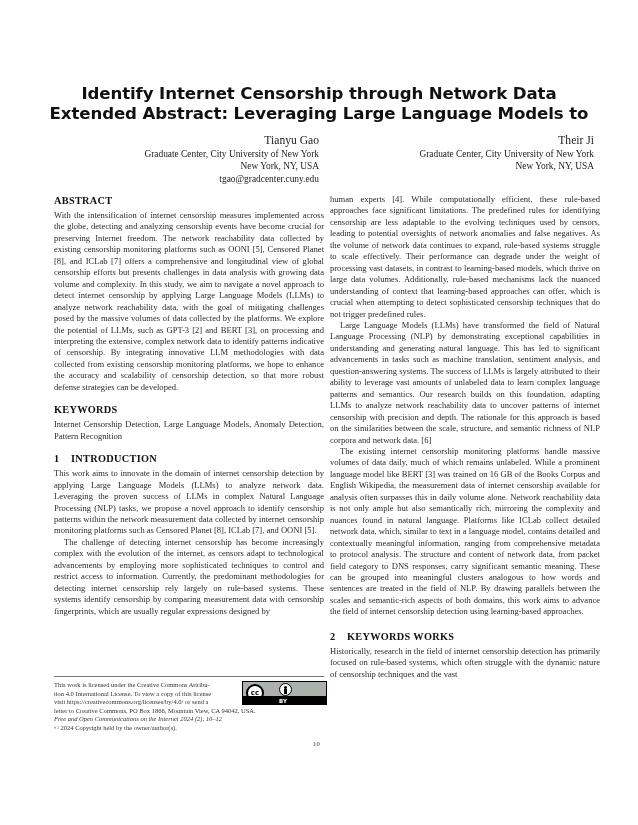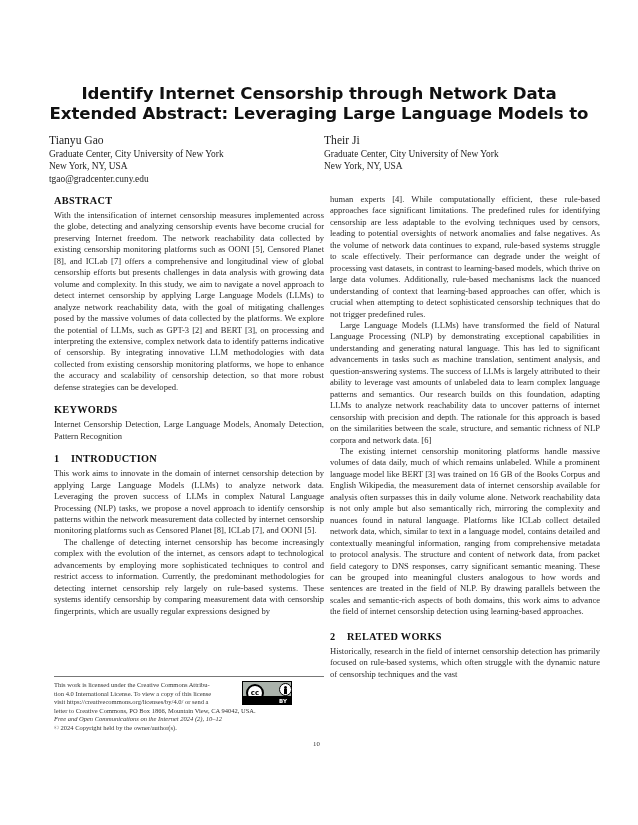--- a/index.html
+++ b/index.html
@@ -1,34 +1,34 @@
 <!DOCTYPE html>
 <html><head>
 <meta charset="utf-8">
 <style>
   html, body { margin: 0; padding: 0; background: #ffffff; }
   body { width: 638px; height: 825px; position: relative; overflow: hidden; color: #1a1a1a; font-family: "Liberation Serif", "DejaVu Serif", serif; }
   .title { position: absolute; left: 40px; top: 84px; width: 558px; text-align: center; font-family: "DejaVu Sans", "Liberation Sans", sans-serif; font-weight: bold; font-size: 16.6px; line-height: 20px; color: #111; letter-spacing: -0.1px; }
-  .author { position: absolute; top: 134px; width: 270px; text-align: left; font-size: 9.4px; line-height: 12.3px; color: #222; }
+  .author { position: absolute; top: 134px; width: 270px; text-align: right; font-size: 9.4px; line-height: 12.3px; color: #222; }
   .author .name { font-size: 11.6px; line-height: 14px; }
   .author.left { left: 49px; }
   .author.right { left: 324px; }
   .col { position: absolute; top: 194px; width: 270px; font-size: 8.55px; line-height: 11.45px; color: #2a2a2a; text-align: justify; }
   .col.left { left: 54px; }
   .col.right { left: 330px; top: 194px; }
   .col p { margin: 0; hyphens: auto; }
   .col p.indent { text-indent: 10px; }
   .h1 { font-family: "Liberation Serif", "DejaVu Serif", serif; font-weight: bold; font-size: 10.3px; letter-spacing: 0.3px; color: #111; margin: 0 0 3px 0; line-height: 13px; }
   .h1 .num { display: inline-block; width: 17px; }
   .fn-rule { position: absolute; left: 54px; top: 676px; width: 270px; height: 0; border-top: 0.8px solid #777; }
   .footnote { position: absolute; left: 54px; top: 681px; width: 270px; font-size: 6.5px; line-height: 8.6px; color: #333; }
   .footnote .lic { width: 180px; text-align: left; }
   .footnote .full { width: 270px; }
   .footnote .venue { font-style: italic; }
-  .cc-badge { position: absolute; left: 242px; top: 681px; width: 50px; height: 24px; background: #aab2ab; border: 1px solid #000; box-sizing: border-box; }
+  .cc-badge { position: absolute; left: 242px; top: 681px; width: 85px; height: 24px; background: #aab2ab; border: 1px solid #000; box-sizing: border-box; }
   .cc-badge .by-strip { position: absolute; left: 0; right: 0; bottom: 0; height: 8px; background: #000; }
   .cc-badge .cc { position: absolute; left: 3px; top: 2px; width: 18px; height: 18px; border-radius: 50%; background: #fff; border: 2px solid #000; box-sizing: border-box; font-family: "DejaVu Sans", sans-serif; font-weight: bold; font-size: 7px; line-height: 14px; text-align: center; color: #000; }
   .cc-badge .person { position: absolute; left: 36px; top: 1px; width: 13px; height: 13px; border-radius: 50%; background: #fff; border: 1.5px solid #000; box-sizing: border-box; }
   .cc-badge .person::before { content: ""; position: absolute; left: 3.5px; top: 1.5px; width: 3px; height: 3px; border-radius: 50%; background: #000; }
   .cc-badge .person::after { content: ""; position: absolute; left: 3.5px; top: 5px; width: 3px; height: 5px; background: #000; }
   .cc-badge .by-text { position: absolute; left: 36px; bottom: -1px; font-family: "DejaVu Sans", sans-serif; font-weight: bold; font-size: 5.5px; color: #fff; line-height: 8px; }
   .page-num { position: absolute; left: 313px; top: 740px; font-size: 6.8px; color: #333; }
 </style>
 </head>
 <body>
@@ -78,17 +78,17 @@
   <div class="person"></div>
   <div class="by-strip"></div>
   <div class="by-text">BY</div>
 </div>
 
 <div class="col right">
   <p>human experts [4]. While computationally efficient, these rule-based approaches face significant limitations. The predefined rules for identifying censorship are less adaptable to the evolving techniques used by censors, leading to potential oversights of network anomalies and false negatives. As the volume of network data continues to expand, rule-based systems struggle to scale effectively. Their performance can degrade under the weight of processing vast datasets, in contrast to learning-based models, which thrive on large data volumes. Additionally, rule-based mechanisms lack the nuanced understanding of context that learning-based approaches can offer, which is crucial when attempting to detect sophisticated censorship techniques that do not trigger predefined rules.</p>
   <p class="indent">Large Language Models (LLMs) have transformed the field of Natural Language Processing (NLP) by demonstrating exceptional capabilities in understanding and generating natural language. This has led to significant advancements in tasks such as machine translation, sentiment analysis, and question-answering systems. The success of LLMs is largely attributed to their ability to leverage vast amounts of unlabeled data to learn complex language patterns and semantics. Our research builds on this foundation, adapting LLMs to analyze network reachability data to uncover patterns of internet censorship with precision and depth. The rationale for this approach is based on the similarities between the scale, structure, and semantic richness of NLP corpora and network data. [6]</p>
   <p class="indent">The existing internet censorship monitoring platforms handle massive volumes of data daily, much of which remains unlabeled. While a prominent language model like BERT [3] was trained on 16 GB of the Books Corpus and English Wikipedia, the measurement data of internet censorship available for analysis often surpasses this in daily volume alone. Network reachability data is not only ample but also semantically rich, mirroring the complexity and nuances found in natural language. Platforms like ICLab collect detailed network data, which, similar to text in a language model, contains detailed and contextually meaningful information, ranging from comprehensive metadata to protocol analysis. The structure and content of network data, from packet field category to DNS responses, carry significant semantic meaning. These can be grouped into meaningful clusters analogous to how words and sentences are treated in the field of NLP. By drawing parallels between the scales and semantic-rich aspects of both domains, this work aims to advance the field of internet censorship detection using learning-based approaches.</p>
   <div style="height:12px"></div>
-  <div class="h1"><span class="num">2</span><span>RELATED WORKS</span></div>
+  <div class="h1"><span class="num">2</span><span>KEYWORDS WORKS</span></div>
   <p>Historically, research in the field of internet censorship detection has primarily focused on rule-based systems, which often struggle with the dynamic nature of censorship techniques and the vast</p>
 </div>
 
 <div class="page-num">10</div>
 
 </body></html>

